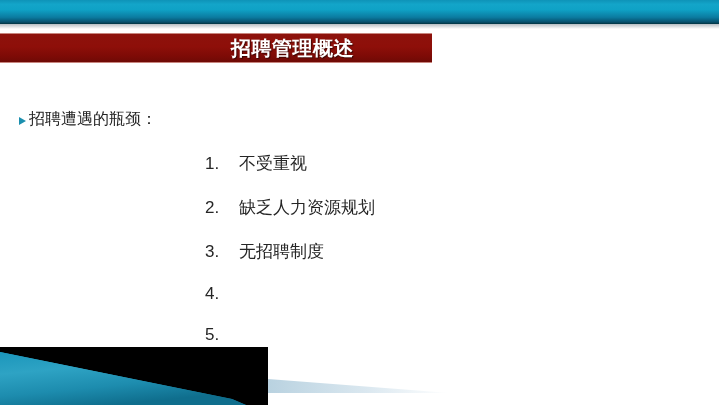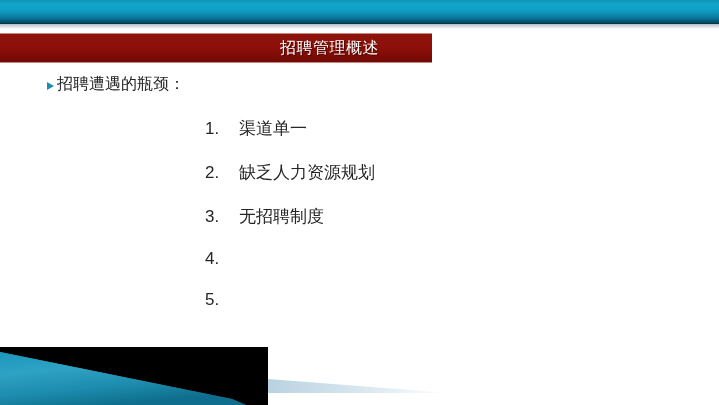--- a/index.html
+++ b/index.html
@@ -56,39 +56,40 @@
         #6f0a05 100%);
     border-top: 1px solid #c8857e;
     border-bottom: 1px solid #c8857e;
     box-sizing: border-box;
     display: flex;
     align-items: center;
     justify-content: flex-end;
   }
   .title-text {
     color: #ffffff;
-    font-size: 16px;
-    font-weight: normal;
+    font-size: 20px;
+    font-weight: bold;
     letter-spacing: 0.5px;
-    padding-right: 53px;
+    padding-right: 78px;
     text-shadow: 1px 1px 1px rgba(0,0,0,0.55);
     white-space: nowrap;
   }
 
   
   .content {
     position: absolute;
     left: 0;
     top: 72px;
     width: 719px;
   }
   .bullet-row {
     display: flex;
     align-items: flex-start;
-    padding-left: 46px;
+    padding-left: 18px;
+    margin-top: 35px;
   }
   .bullet-marker {
     width: 9px;
     height: 14px;
     margin-top: 7px;
     margin-right: 2px;
     flex: 0 0 auto;
     display: block;
   }
   .bullet-text {
@@ -149,21 +150,21 @@
     <div class="bullet-row">
       <svg class="bullet-marker" viewBox="0 0 9 14">
         <polygon points="1,3 8,7 1,11" fill="#1b8fae"></polygon>
       </svg>
       <span class="bullet-text">招聘遭遇的瓶颈：</span>
     </div>
 
     <ol class="num-list">
       <li class="num-item">
         <span class="num-index">1.</span>
-        <span class="num-label">渠道单一</span>
+        <span class="num-label">不受重视</span>
       </li>
       <li class="num-item">
         <span class="num-index">2.</span>
         <span class="num-label">缺乏人力资源规划</span>
       </li>
       <li class="num-item">
         <span class="num-index">3.</span>
         <span class="num-label">无招聘制度</span>
       </li>
       <li class="num-item">

